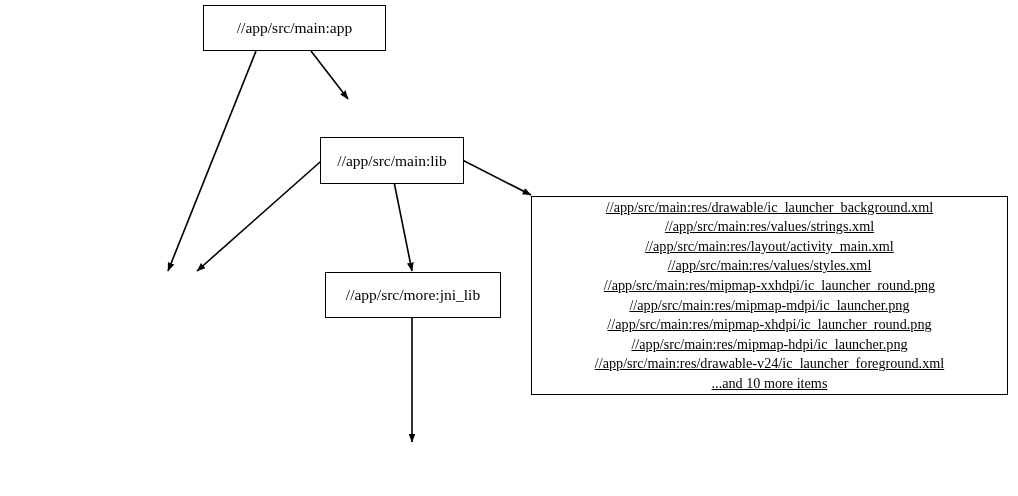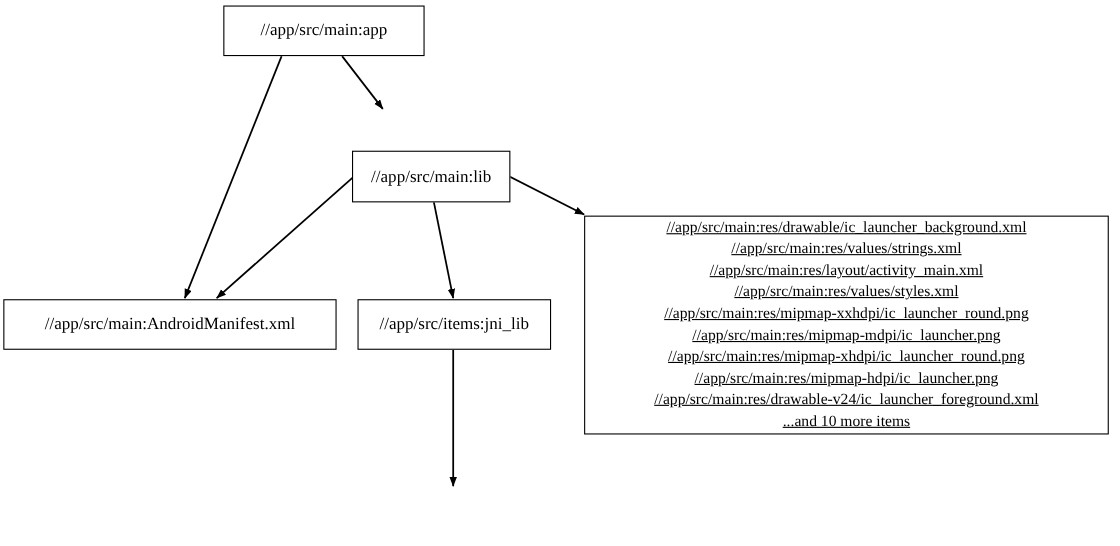--- a/index.html
+++ b/index.html
@@ -85,26 +85,23 @@
   </svg>
 
   <div class="graph-node" id="node-app">
     <span class="node-label">//app/src/main:app</span>
   </div>
 
   <div class="graph-node" id="node-lib">
     <span class="node-label">//app/src/main:lib</span>
   </div>
 
-  <div class="graph-node" id="node-manifest">
-    <span class="node-label">//app/src/main:AndroidManifest.xml</span>
-  </div>
 
   <div class="graph-node" id="node-jni">
-    <span class="node-label">//app/src/items:jni_lib</span>
+    <span class="node-label">//app/src/more:jni_lib</span>
   </div>
 
 
   <div class="graph-node multiline" id="node-resources">
     <span class="node-label">//app/src/main:res/drawable/ic_launcher_background.xml
 //app/src/main:res/values/strings.xml
 //app/src/main:res/layout/activity_main.xml
 //app/src/main:res/values/styles.xml
 //app/src/main:res/mipmap-xxhdpi/ic_launcher_round.png
 //app/src/main:res/mipmap-mdpi/ic_launcher.png

